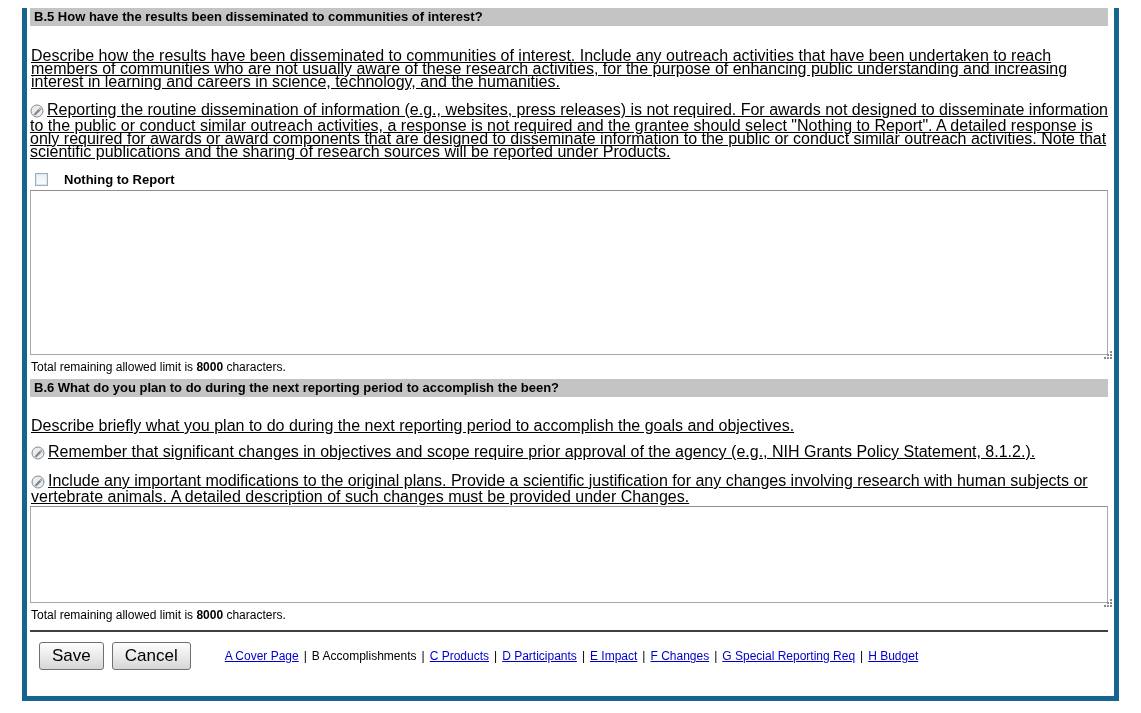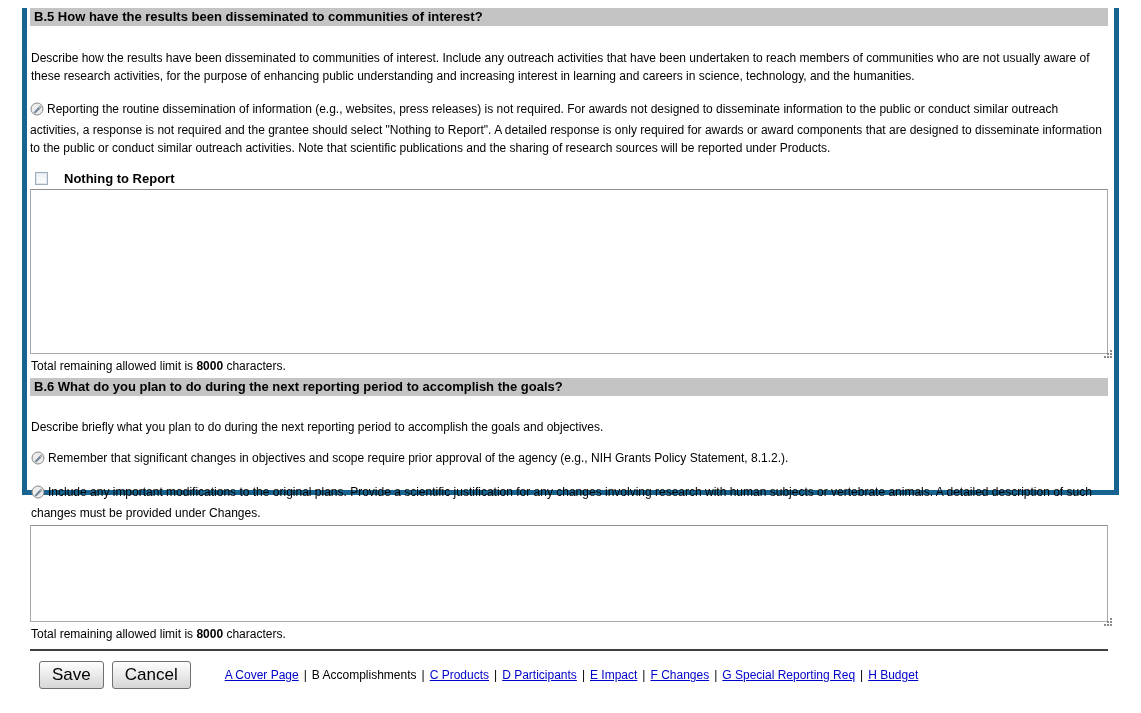--- a/index.html
+++ b/index.html
@@ -1,27 +1,27 @@
 <!DOCTYPE html>
 <html><head>
 <meta charset="utf-8">
 <style>
   html,body{margin:0;padding:0;background:#ffffff;}
   body{width:1141px;height:713px;font-family:"Liberation Sans",sans-serif;color:#000;position:relative;overflow:hidden;}
   #frame{
-    position:absolute;left:22px;top:8px;width:1097px;height:487px;
+    position:absolute;left:22px;top:8px;width:1097px;height:693px;
     border-left:5px solid #16648f;border-right:5px solid #16648f;border-bottom:5px solid #16648f;
     box-sizing:border-box;background:#fff;
   }
   #content{padding:0 6px 0 3px;}
   .section-header{
     background:#c4c4c4;height:18px;line-height:18px;
     font-size:13px;font-weight:bold;padding-left:4px;color:#000;
   }
-  .para{font-size:12px;line-height:18px;margin:0;padding-left:1px;}
+  .para{font-size:16px;line-height:13px;margin:0;padding-left:1px;text-decoration:underline;}
   .desc1{margin-top:23px;}
   .note{margin-top:15px;position:relative;padding-left:0;}
   .pen-icon{display:inline-block;vertical-align:-3px;margin-right:3px;}
   .cb-row{margin-top:14px;display:flex;align-items:center;padding-left:5px;gap:8px;}
   .checkbox{
     display:inline-block;width:13px;height:13px;box-sizing:border-box;
     border:1px solid #9daebf;background:linear-gradient(#eef2f5,#fbfcfd);
     box-shadow:inset 0 0 0 1px #dfe7ee;
   }
   .cb-label{font-weight:bold;font-size:13px;margin-left:8px;}
@@ -88,21 +88,21 @@
     <div class="ta-wrap">
       <textarea class="ta-b5" style=""></textarea>
       <span class="grip"></span>
     </div>
 
     <div class="remaining">
       <span>Total remaining allowed limit is </span><b>8000</b><span> characters.</span>
     </div>
 
     <div class="section-header hdr-b6">
-      <span>B.6 What do you plan to do during the next reporting period to accomplish the goals?</span>
+      <span>B.6 What do you plan to do during the next reporting period to accomplish the been?</span>
     </div>
 
     <p class="para desc2">Describe briefly what you plan to do during the next reporting period to accomplish the goals and objectives.</p>
 
     <p class="para note2">
       <span class="pen-icon"><svg width="14" height="14" viewBox="0 0 14 14">
             <circle cx="7" cy="7" r="6" fill="#ececec" stroke="#8a8a8a" stroke-width="1"></circle>
             <path d="M3.5 10.5 L8.5 5 l1.8 1.6 L5.2 11.4 Z" fill="#70859a"></path>
             <path d="M8.8 4.6 l1.2-1 1.6 1.5 -1 1.1 Z" fill="#9a9a9a"></path>
           </svg></span><span>Remember that significant changes in objectives and scope require prior approval of the agency (e.g., NIH Grants Policy Statement, 8.1.2.).</span>

